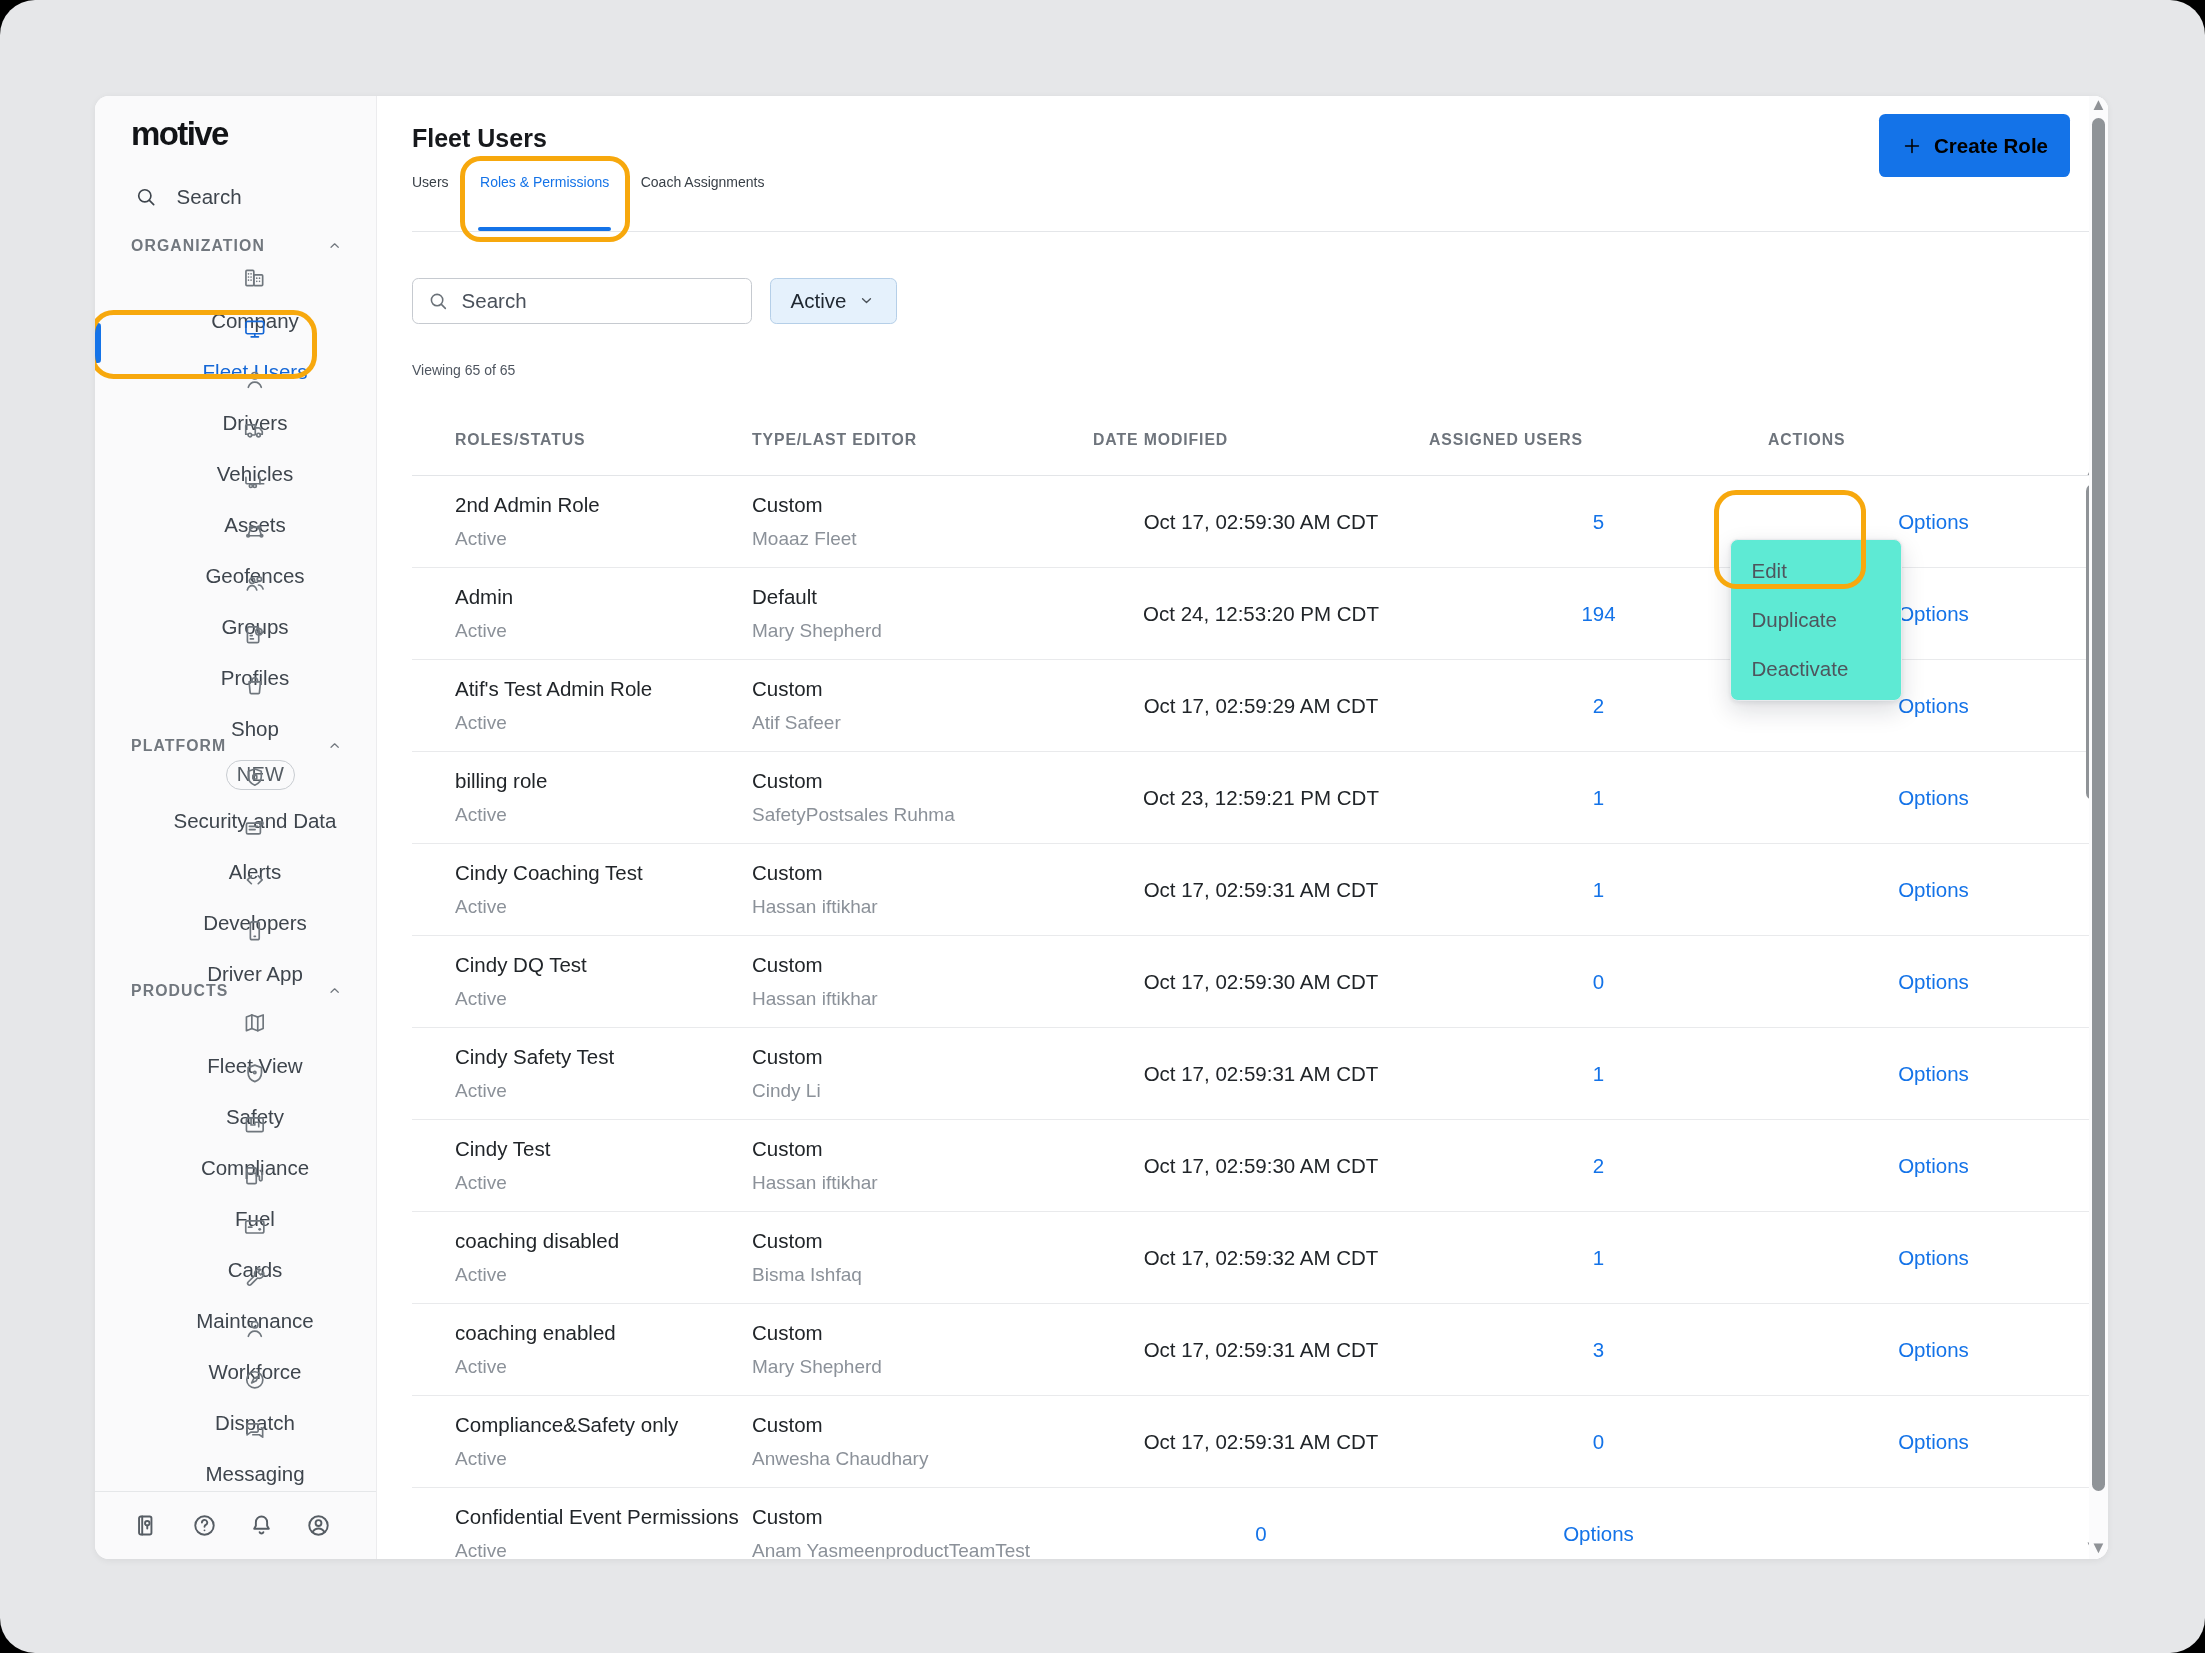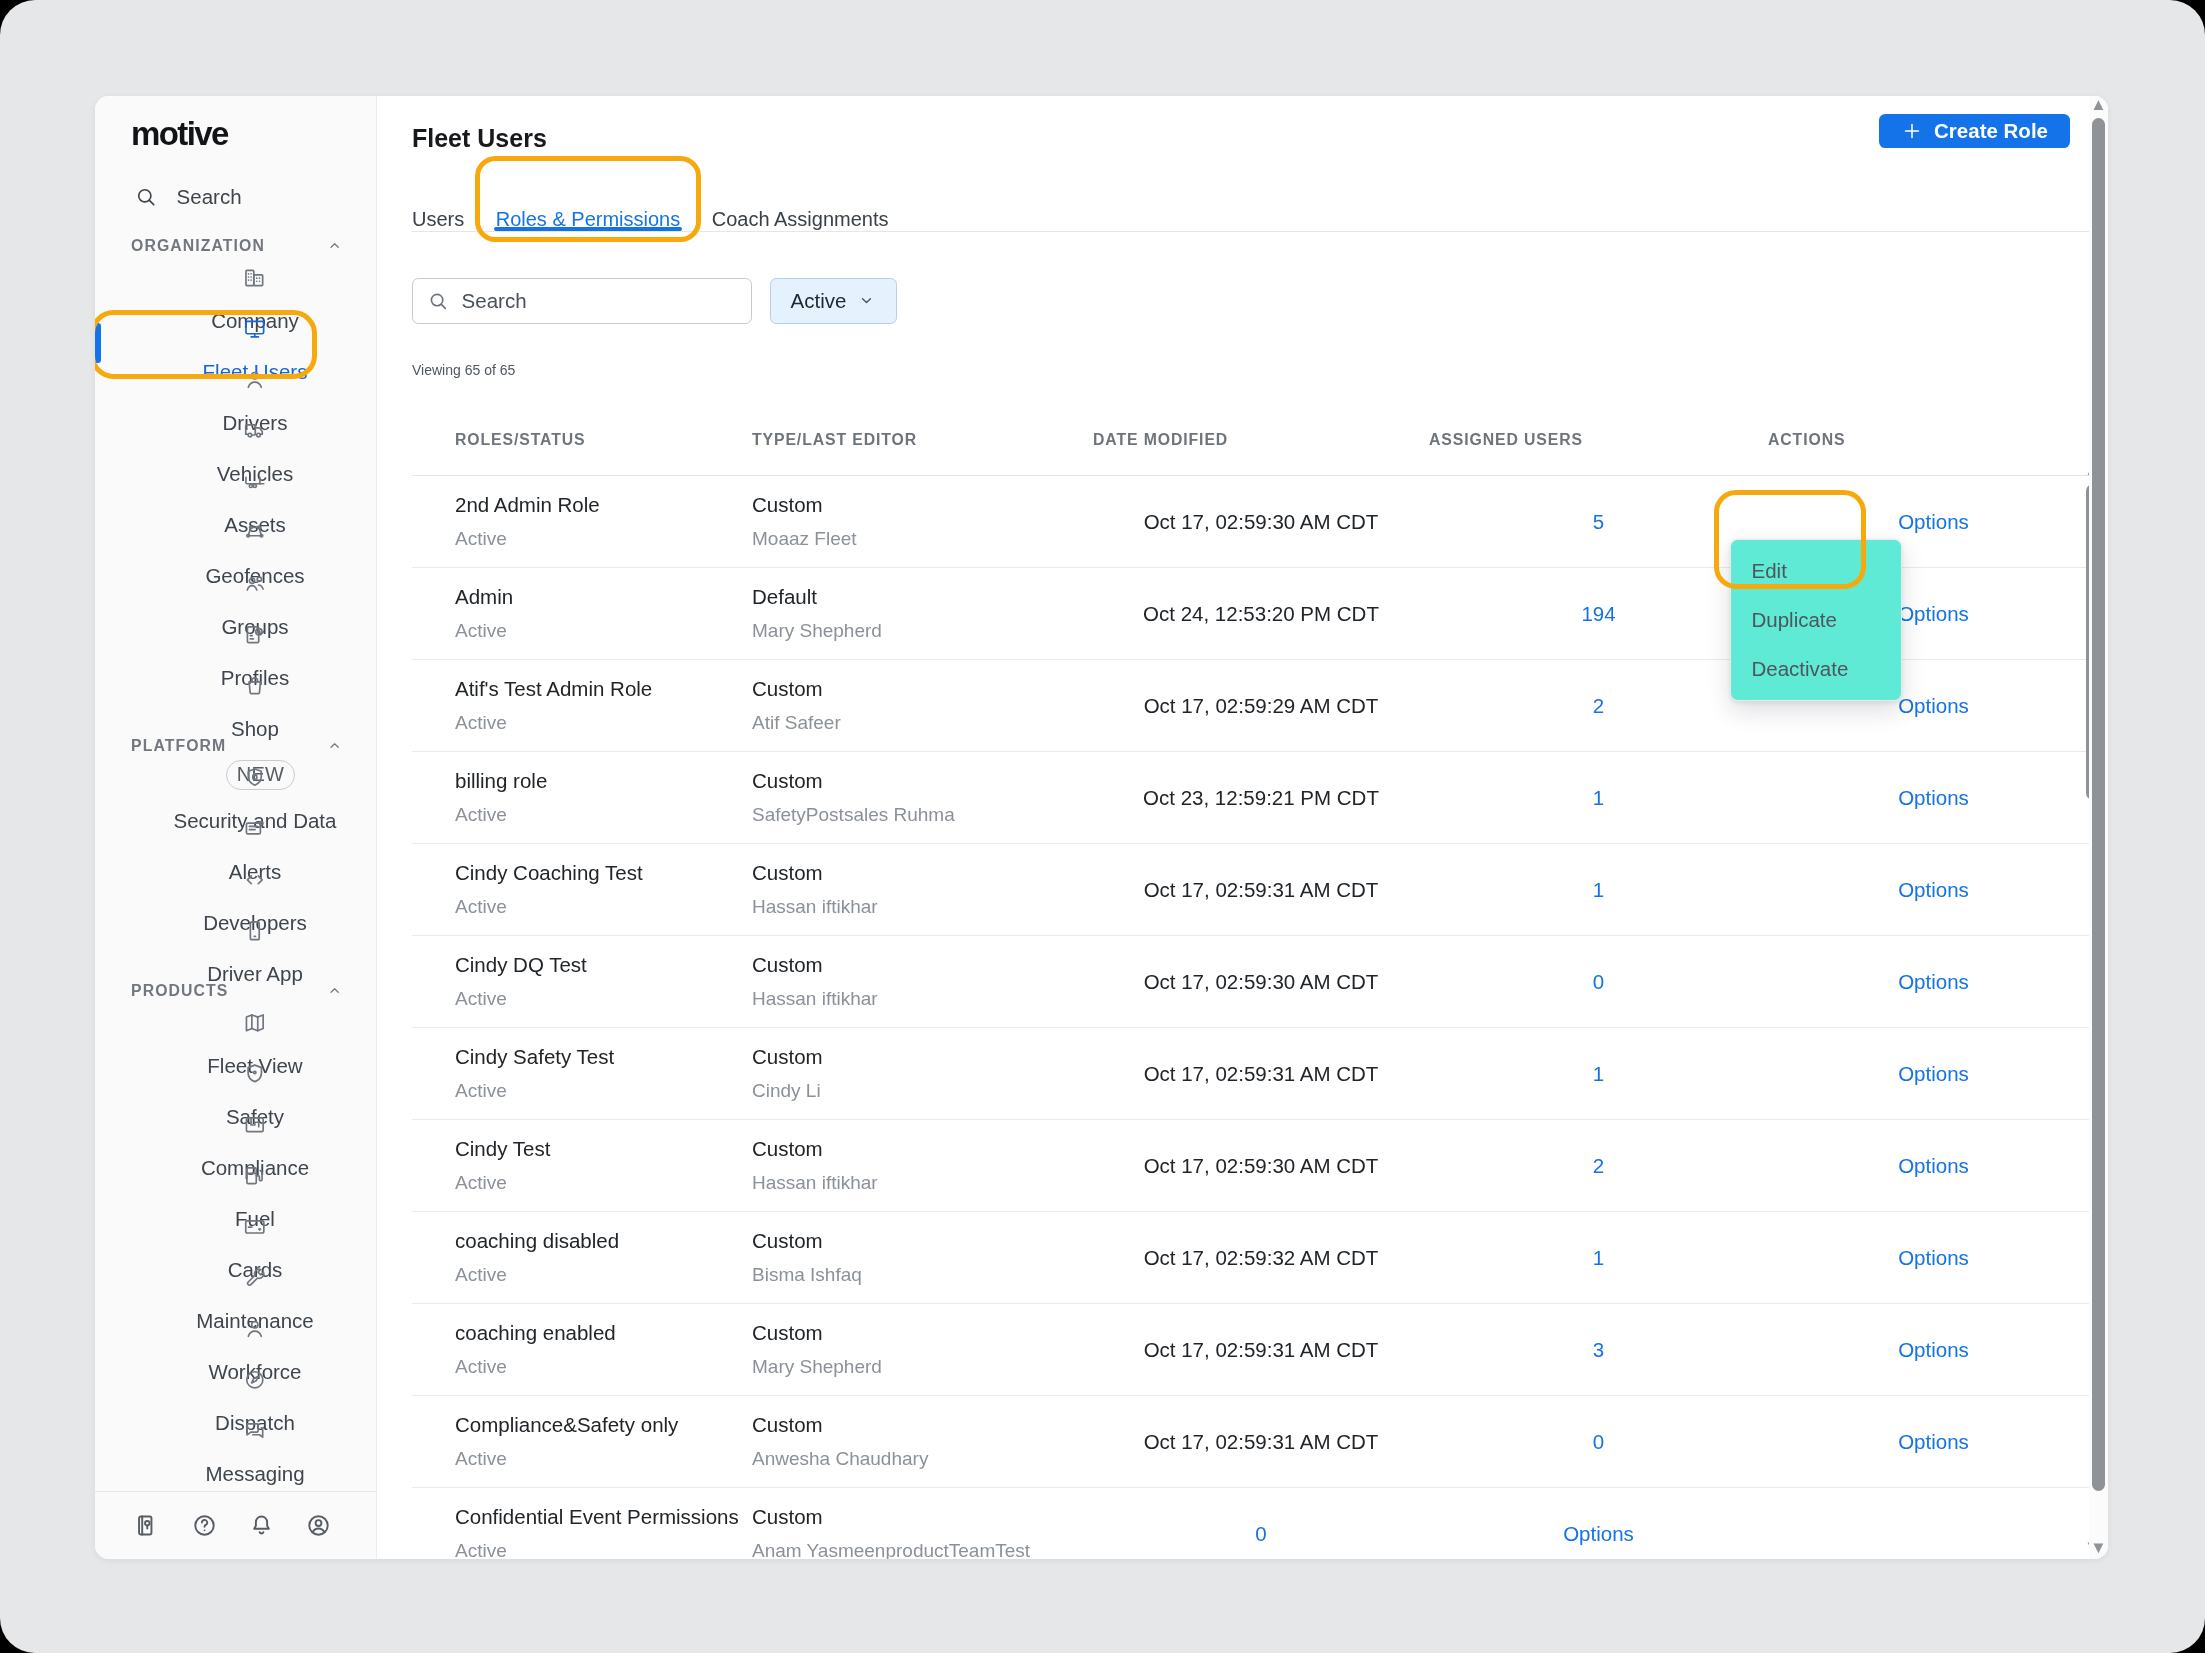--- a/index.html
+++ b/index.html
@@ -33,26 +33,26 @@
 
   
   .ring { position:absolute; border:5.5px solid var(--accent_yellow,#F7A80D); border-radius:22px; pointer-events:none; z-index:8; }
   .ring-side { left:-4.7px; top:-7px; width:227px; height:69px; border-radius:23.6px; }
   .ring-tab { left:-20.5px; right:-20.5px; top:-17.3px; bottom:-11.8px; width:auto; height:auto; border-radius:20.5px; }
   .ring-options { left:1337px; top:394px; width:152px; height:99px; border-radius:22px; }
 
   
   .content { position:relative; flex:1; padding-left:35px; background:#fff; }
   h1 { margin-top:28px; font-size:25px; font-weight:700; color:#17191C; }
-  .btn-primary { position:absolute; top:18px; right:54px; height:34px; display:flex; align-items:center; gap:11px;
-                 background:var(--accent_blue,#1473E8); color:#ffffff; border:none; border-radius:6.3px; padding:0 22px;
+  .btn-primary { position:absolute; top:18px; right:54px; height:63px; display:flex; align-items:center; gap:11px;
+                 background:var(--accent_blue,#1473E8); color:#000000; border:none; border-radius:6.3px; padding:0 22px;
                  font-size:20.5px; font-weight:600; font-family:inherit; cursor:pointer; }
   .tabs { position:relative; margin-top:20.5px; width:1712px; height:58px; display:flex; gap:31.5px;
           padding-left:0; border-bottom:0.8px solid #E4E6E9; }
-  .tab { position:relative; display:flex; align-items:flex-end; font-size:20px; color:#394048; cursor:pointer; }
+  .tab { position:relative; display:flex; align-items:flex-start; font-size:14px; color:#394048; cursor:pointer; }
   .tab.active { color:var(--accent_blue,#1473E8); font-weight:500; }
   .tab.active .underline { position:absolute; left:-1.6px; right:-1.6px; bottom:-0.8px; height:3.9px;
           background:var(--accent_blue,#1473E8); border-radius:2.4px; }
   .filters { margin-top:46px; display:flex; align-items:center; }
   .search-input { width:340px; height:46px; border:1.2px solid #C6CAD0; border-radius:6.3px; display:flex;
           align-items:center; gap:12.6px; padding:0 14px; background:#fff; color:#6A7178; }
   .search-input input { border:none; outline:none; flex:1; font-size:20.5px; font-family:inherit; color:#22262B; background:transparent; }
   .search-input input::placeholder { color:#49505A; }
   .status-chip { margin-left:18px; height:46px; min-width:127px; background:var(--active_filter_bg,#E5F1FC);
           border:0.8px solid #B5CFE8; border-radius:6.3px; display:flex; align-items:center; justify-content:center;

